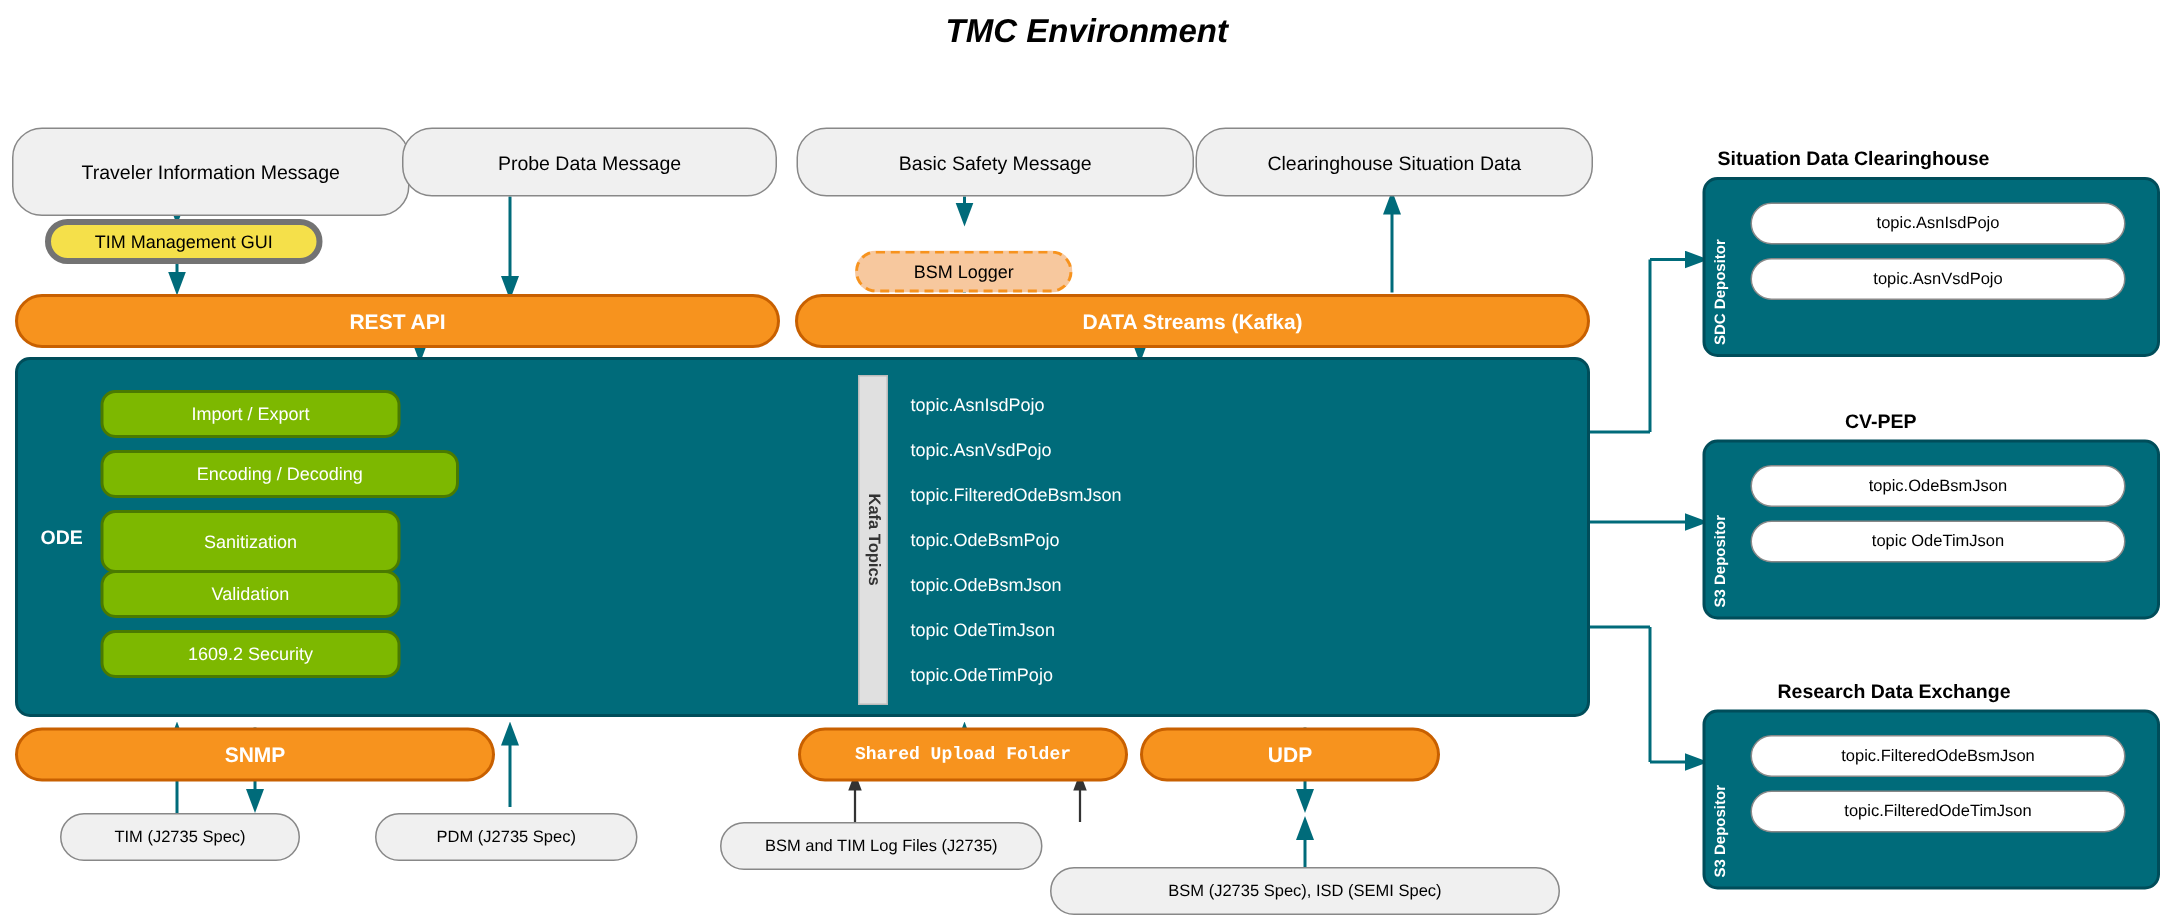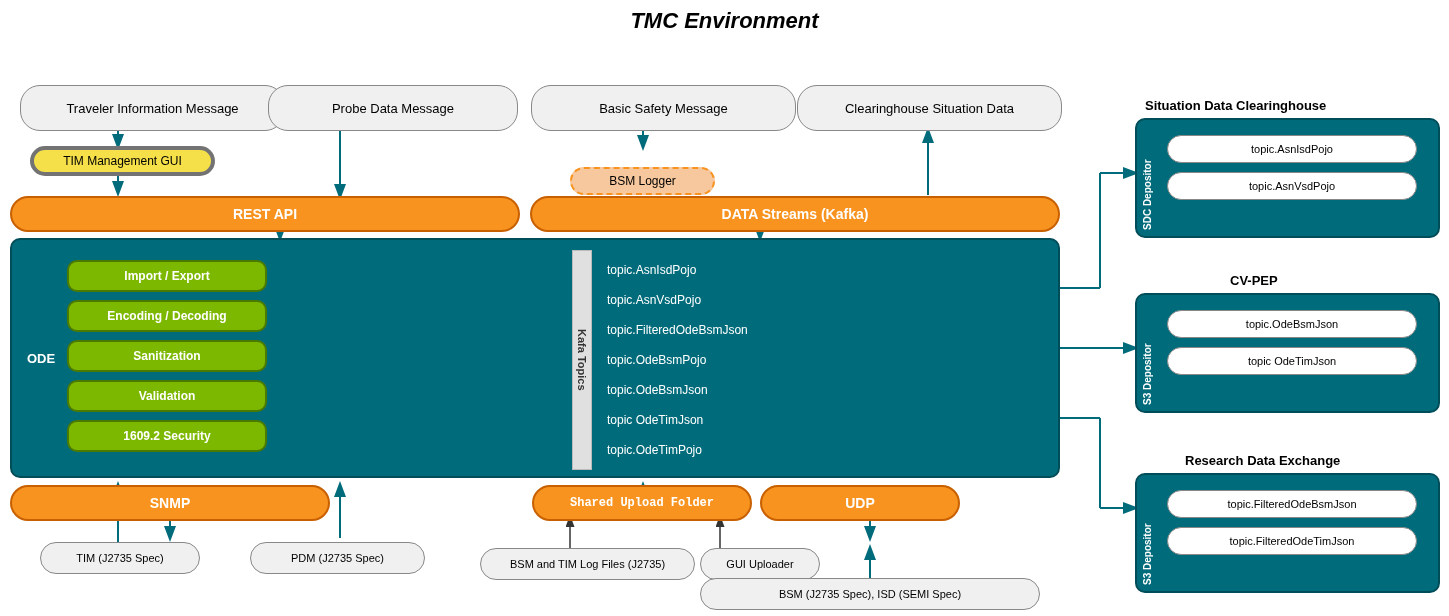--- a/index.html
+++ b/index.html
@@ -53,21 +53,21 @@
       border: 2.5px dashed #f7931e;
       border-radius: 20px;
       font-size: 13px;
     }
     .pill-green {
       background: #7db800;
       border: 2px solid #4a7a00;
       border-radius: 10px;
       color: #fff;
       font-size: 12px;
-      font-weight: bold;
+      font-weight: normal;
       padding: 3px 8px;
     }
     
     .ode-box {
       position: absolute;
       background: #006b7a;
       border-radius: 10px;
       border: 2px solid #004d5a;
     }
     
@@ -186,21 +186,21 @@
 
     <line x1="720" y1="510" x2="720" y2="480" stroke="#333" stroke-width="1.5" marker-end="url(#arrowhead-dark)"></line>
 
     <line x1="870" y1="447" x2="870" y2="500" stroke="#006b7a" stroke-width="2" marker-end="url(#arrowhead-teal)"></line>
 
     <line x1="870" y1="540" x2="870" y2="510" stroke="#006b7a" stroke-width="2" marker-end="url(#arrowhead-teal)"></line>
 
     <line x1="118" y1="504" x2="118" y2="447" stroke="#006b7a" stroke-width="2" marker-end="url(#arrowhead-teal)"></line>
   </svg>
 
-  <div class="pill" style="left:20px;top:47px;width:265px;height:46px;font-size:13px;">
+  <div class="pill" style="left:8px;top:47px;width:265px;height:59px;font-size:13px;">
     <span>Traveler Information Message</span>
   </div>
 
   <div class="pill" style="left:268px;top:47px;width:250px;height:46px;font-size:13px;">
     <span>Probe Data Message</span>
   </div>
 
   <div class="pill" style="left:531px;top:47px;width:265px;height:46px;font-size:13px;">
     <span>Basic Safety Message</span>
   </div>
@@ -225,24 +225,24 @@
     <span>DATA Streams (Kafka)</span>
   </div>
 
   <div class="ode-box" style="left:10px;top:200px;width:1050px;height:240px;">
 
     <span class="ode-label" style="left:15px;top:50%;transform:translateY(-50%);">ODE</span>
 
     <div class="pill pill-green" style="position:absolute;left:55px;top:20px;width:200px;height:32px;justify-content:center;">
       <span>Import / Export</span>
     </div>
-    <div class="pill pill-green" style="position:absolute;left:55px;top:60px;width:200px;height:32px;justify-content:center;">
+    <div class="pill pill-green" style="position:absolute;left:55px;top:60px;width:239px;height:32px;justify-content:center;">
       <span>Encoding / Decoding</span>
     </div>
-    <div class="pill pill-green" style="position:absolute;left:55px;top:100px;width:200px;height:32px;justify-content:center;">
+    <div class="pill pill-green" style="position:absolute;left:55px;top:100px;width:200px;height:42px;justify-content:center;">
       <span>Sanitization</span>
     </div>
     <div class="pill pill-green" style="position:absolute;left:55px;top:140px;width:200px;height:32px;justify-content:center;">
       <span>Validation</span>
     </div>
     <div class="pill pill-green" style="position:absolute;left:55px;top:180px;width:200px;height:32px;justify-content:center;">
       <span>1609.2 Security</span>
     </div>
 
     <div style="position:absolute;left:560px;top:10px;width:20px;height:220px;background:#e0e0e0;border:1px solid #bbb;display:flex;align-items:center;justify-content:center;">
@@ -269,23 +269,20 @@
   </div>
 
   <div class="pill pill-orange" style="left:760px;top:447px;width:200px;height:36px;font-size:14px;">
     <span>UDP</span>
   </div>
 
   <div class="pill" style="left:480px;top:510px;width:215px;height:32px;font-size:11px;">
     <span>BSM and TIM Log Files (J2735)</span>
   </div>
 
-  <div class="pill" style="left:700px;top:510px;width:120px;height:32px;font-size:11px;">
-    <span>GUI Uploader</span>
-  </div>
 
   <div class="pill" style="left:40px;top:504px;width:160px;height:32px;font-size:11px;">
     <span>TIM (J2735 Spec)</span>
   </div>
 
   <div class="pill" style="left:250px;top:504px;width:175px;height:32px;font-size:11px;">
     <span>PDM (J2735 Spec)</span>
   </div>
 
   <div class="pill" style="left:700px;top:540px;width:340px;height:32px;font-size:11px;">

